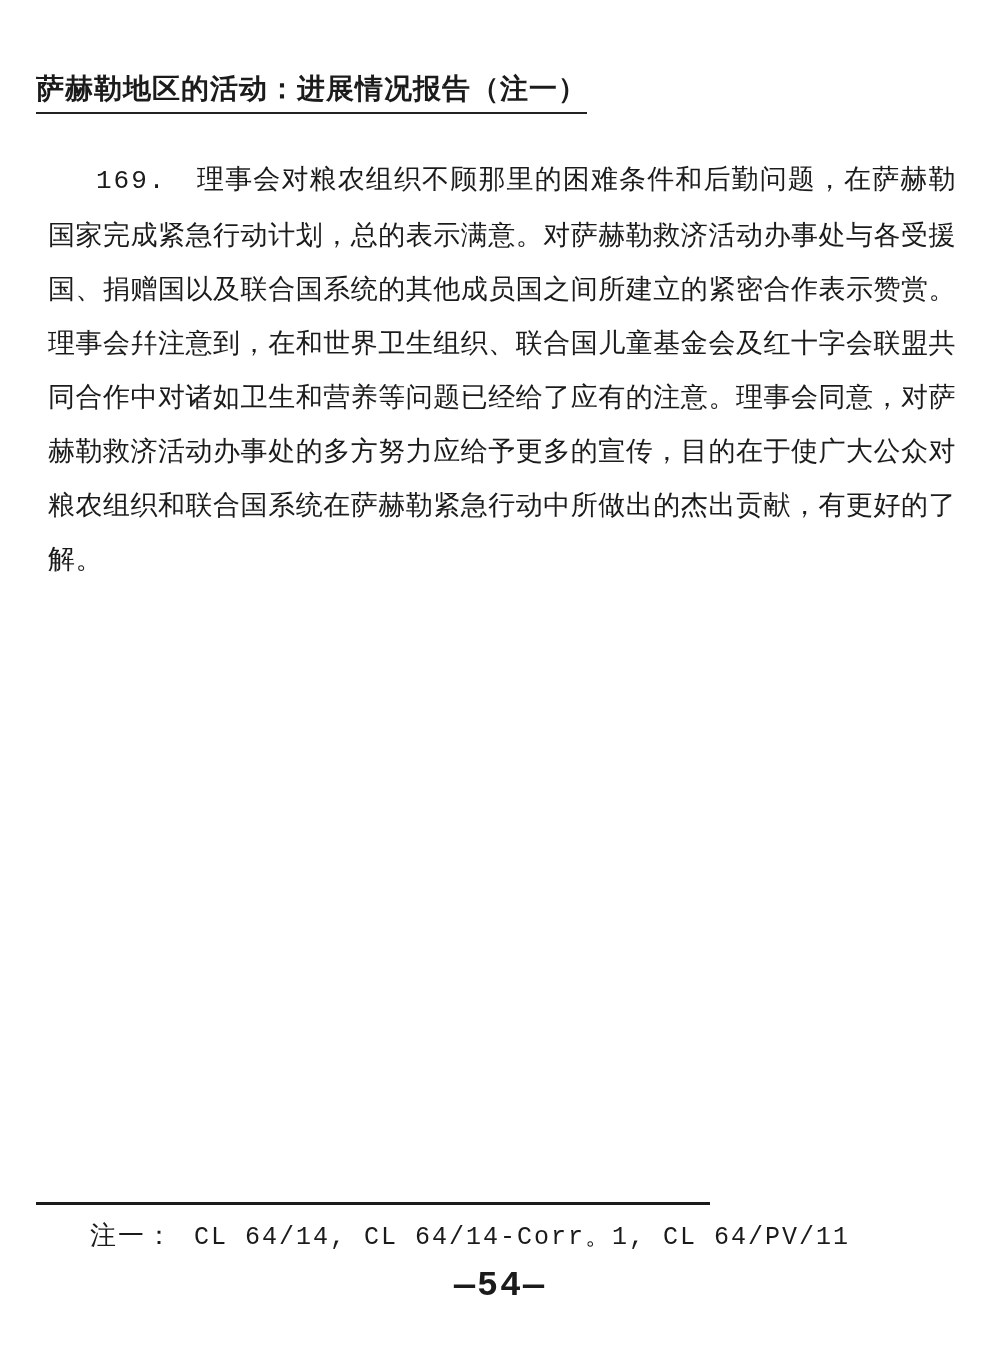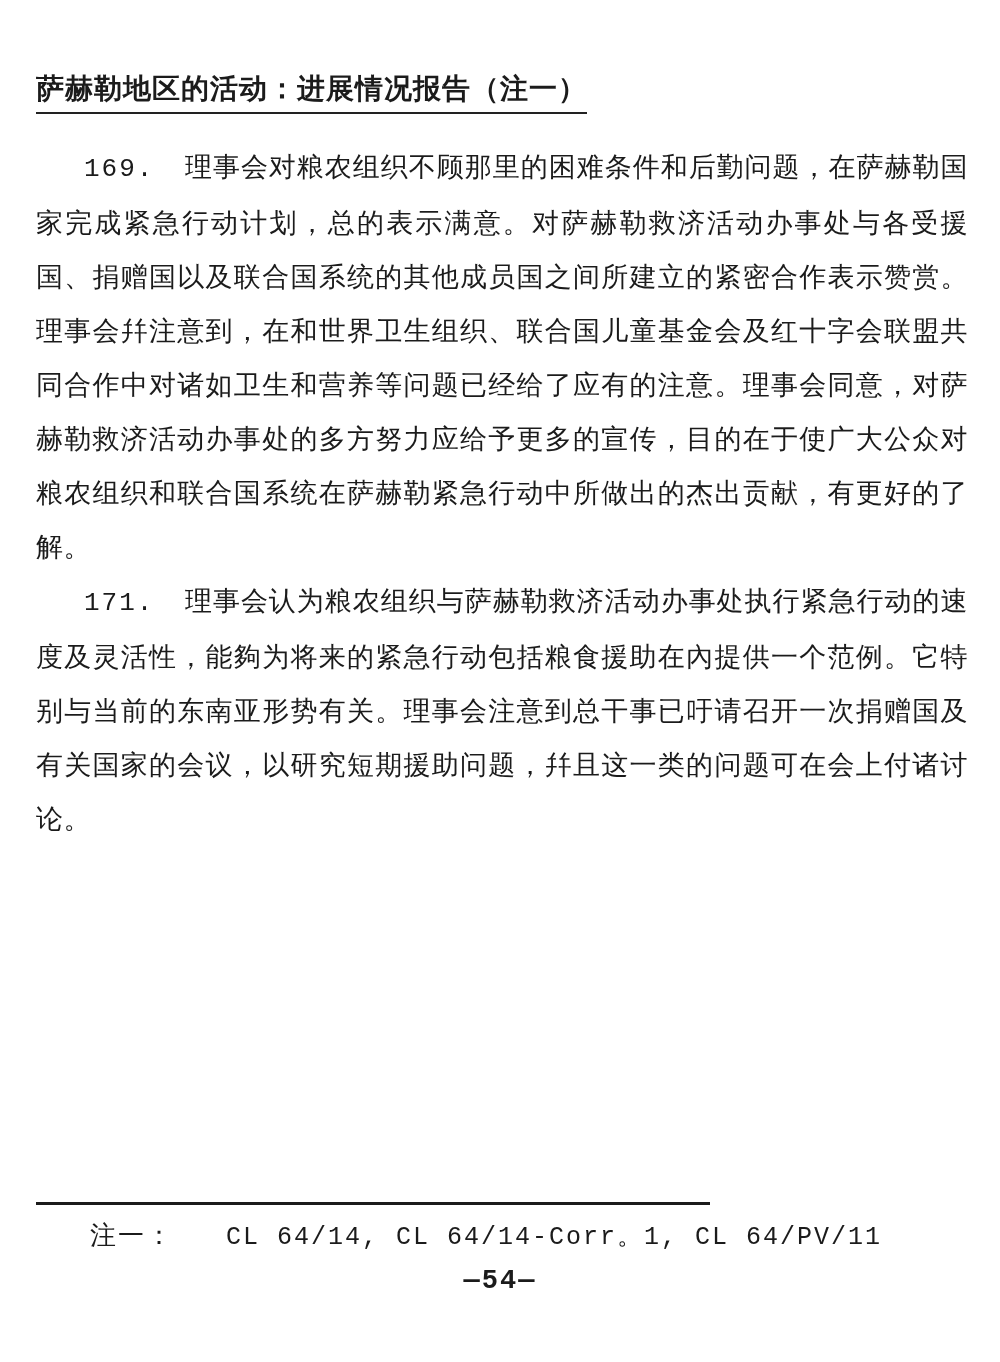--- a/index.html
+++ b/index.html
@@ -29,21 +29,21 @@
     border-bottom: 2px solid #222;
     padding-bottom: 7px;
   }
   .doc-body {
     position: absolute;
     top: 140px;
     left: 36px;
     width: 932px;
   }
   .doc-body p {
-    margin: 0;
+    margin: 12px;
     font-size: 27px;
     line-height: 54px;
     letter-spacing: 0.5px;
     text-align: justify;
     text-justify: inter-ideograph;
     text-indent: 24px;
     font-weight: 500;
   }
   .para-num {
     display: inline-block;
@@ -70,50 +70,46 @@
     font-weight: 500;
   }
   .footnote .fn-label {
     letter-spacing: 2px;
     margin-right: 20px;
   }
   .footnote .fn-text {
     font-family: "Liberation Mono", "DejaVu Sans Mono", monospace;
     letter-spacing: 2px;
     font-size: 25px;
-    margin-left: 32px;
   }
   .page-number {
     position: absolute;
     top: 1266px;
     left: 0;
     width: 100%;
     text-align: center;
     font-family: "Liberation Mono", "DejaVu Sans Mono", monospace;
-    font-size: 27px;
+    font-size: 35px;
     letter-spacing: 2px;
     font-weight: 600;
   }
 </style>
 </head>
 <body>
 
 <div class="page">
 
   <div class="doc-title">
     <span class="underlined">萨赫勒地区的活动：进展情况报告（注一）</span>
   </div>
 
   <div class="doc-body">
     <p>
       <span class="para-num">169.</span><span>理事会对粮农组织不顾那里的困难条件和后勤问题，在萨赫勒国家完成紧急行动计划，总的表示满意。对萨赫勒救济活动办事处与各受援国、捐赠国以及联合国系统的其他成员国之间所建立的紧密合作表示赞赏。理事会幷注意到，在和世界卫生组织、联合国儿童基金会及红十字会联盟共同合作中对诸如卫生和营养等问题已经给了应有的注意。理事会同意，对萨赫勒救济活动办事处的多方努力应给予更多的宣传，目的在于使广大公众对粮农组织和联合国系统在萨赫勒紧急行动中所做出的杰出贡献，有更好的了解。</span>
     </p>
-    <p>
-      <span class="para-num">171.</span><span>理事会认为粮农组织与萨赫勒救济活动办事处执行紧急行动的速度及灵活性，能夠为将来的紧急行动包括粮食援助在內提供一个范例。它特别与当前的东南亚形势有关。理事会注意到总干事已吁请召开一次捐赠国及有关国家的会议，以研究短期援助问题，幷且这一类的问题可在会上付诸讨论。</span>
-    </p>
   </div>
 
   <div class="footnote-rule"></div>
 
   <div class="footnote">
     <span class="fn-label">注一：</span><span class="fn-text">CL 64/14, CL 64/14-Corr。1, CL 64/PV/11</span>
   </div>
 
   <div class="page-number">—54—</div>
 

